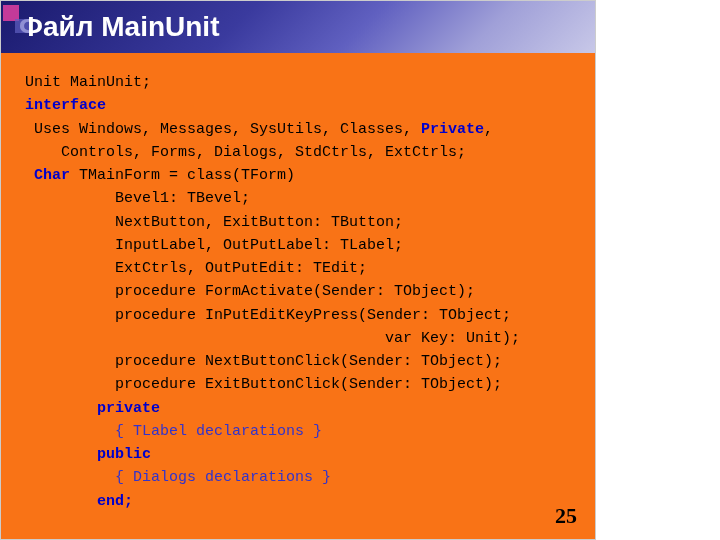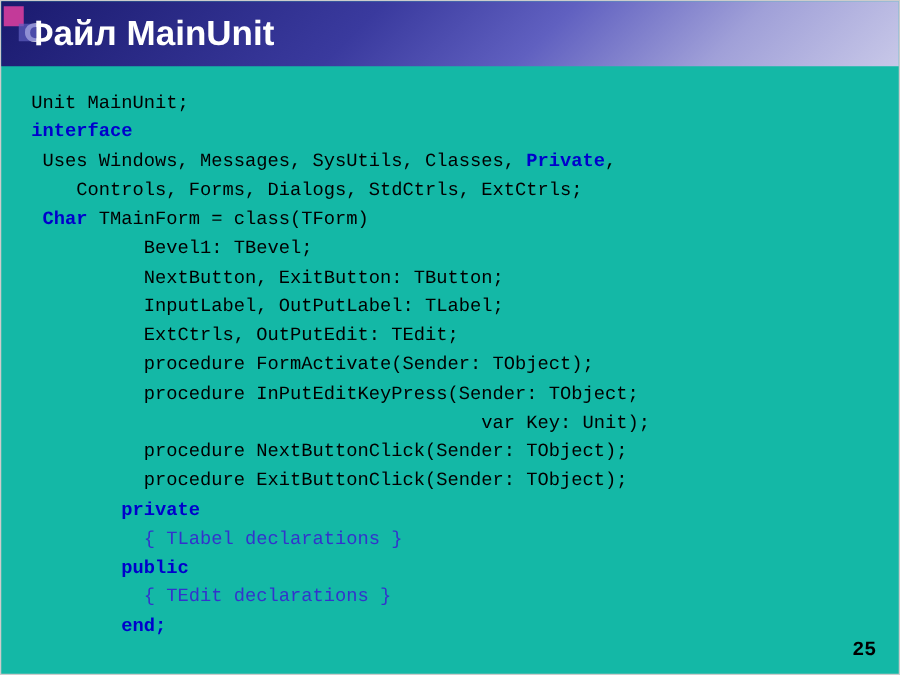--- a/index.html
+++ b/index.html
@@ -10,24 +10,24 @@
 
     body {
       width: 720px;
       height: 540px;
       overflow: hidden;
       font-family: Arial, sans-serif;
       background: #ffffff;
     }
 
     .slide {
-      width: 720px;
+      width: 596px;
       height: 540px;
       position: relative;
-      background: #14b8a6;
+      background: #f97316;
       border: 1px solid #ccc;
     }
 
     
     .header-bar {
       width: 100%;
       height: 52px;
       background: linear-gradient(135deg, #1a1a6e 0%, #3a3a9e 40%, #6060c0 60%, #a0a0d8 80%, #c8c8e8 100%);
       display: flex;
       align-items: center;
@@ -91,24 +91,24 @@
 
     .comment-blue {
       color: #3333cc;
     }
 
     
     .page-number {
       position: absolute;
       bottom: 10px;
       right: 18px;
-      font-size: 16px;
+      font-size: 22px;
       font-weight: bold;
       color: #000000;
-      font-family: Liberation Mono, monospace;
+      font-family: Liberation Serif, serif;
     }
   </style>
 </head>
 <body>
 
 <div class="slide">
 
   <div class="deco-squares">
     <div class="sq1"></div>
     <div class="sq2"></div>
@@ -129,19 +129,19 @@
 <span>          InputLabel, OutPutLabel: TLabel;</span>
 <span>          ExtCtrls, OutPutEdit: TEdit;</span>
 <span>          procedure FormActivate(Sender: TObject);</span>
 <span>          procedure InPutEditKeyPress(Sender: TObject;</span>
 <span>                                        var Key: Unit);</span>
 <span>          procedure NextButtonClick(Sender: TObject);</span>
 <span>          procedure ExitButtonClick(Sender: TObject);</span>
 <span>        <span class="kw-blue">private</span></span>
 <span>          <span class="comment-blue">{ TLabel declarations }</span></span>
 <span>        <span class="kw-blue">public</span></span>
-<span>          <span class="comment-blue">{ TEdit declarations }</span></span>
+<span>          <span class="comment-blue">{ Dialogs declarations }</span></span>
 <span>        <span class="kw-blue">end;</span></span></div>
   </div>
 
   <div class="page-number">25</div>
 
 </div>
 
 </body></html>

